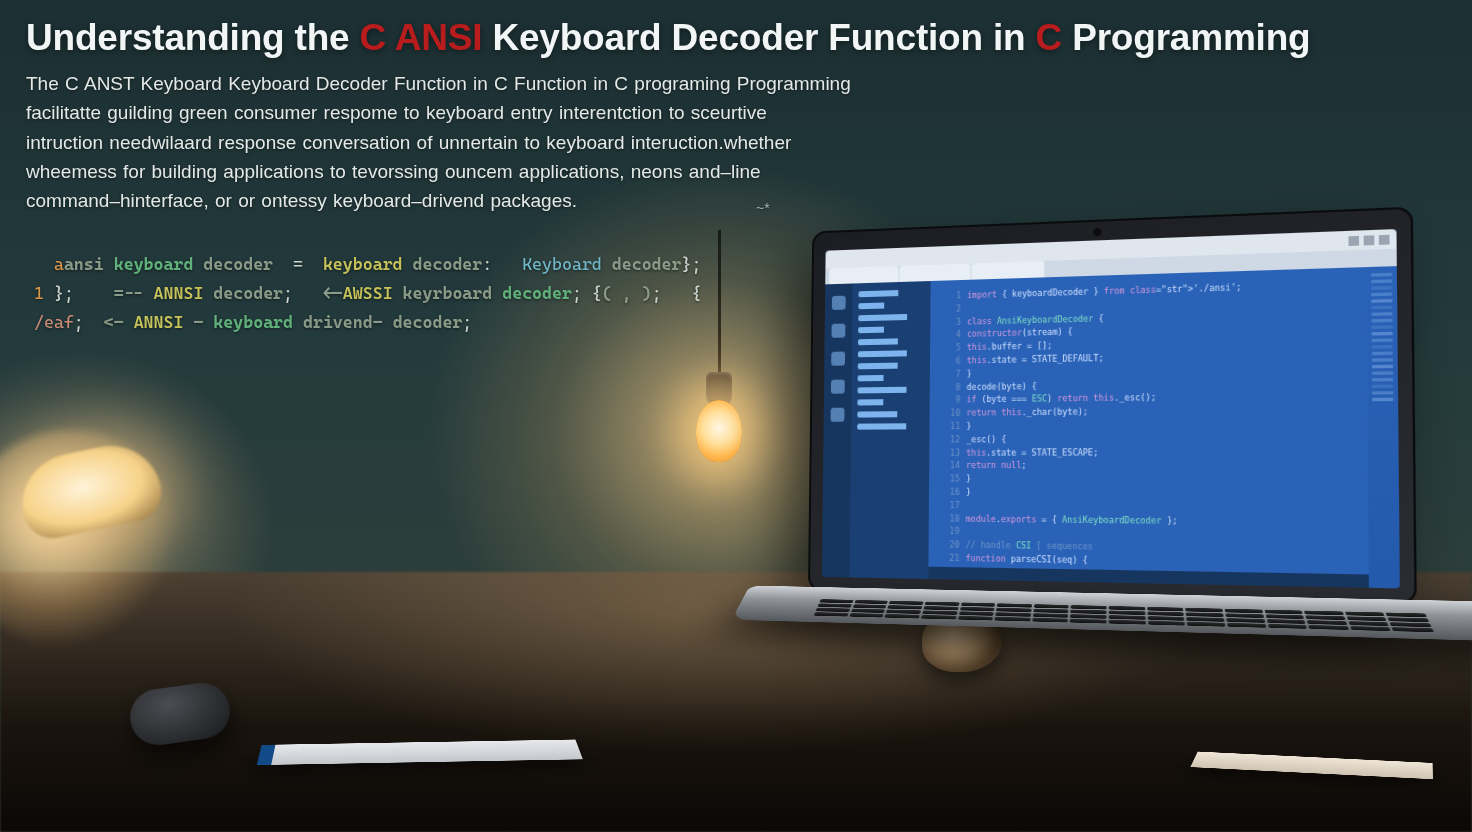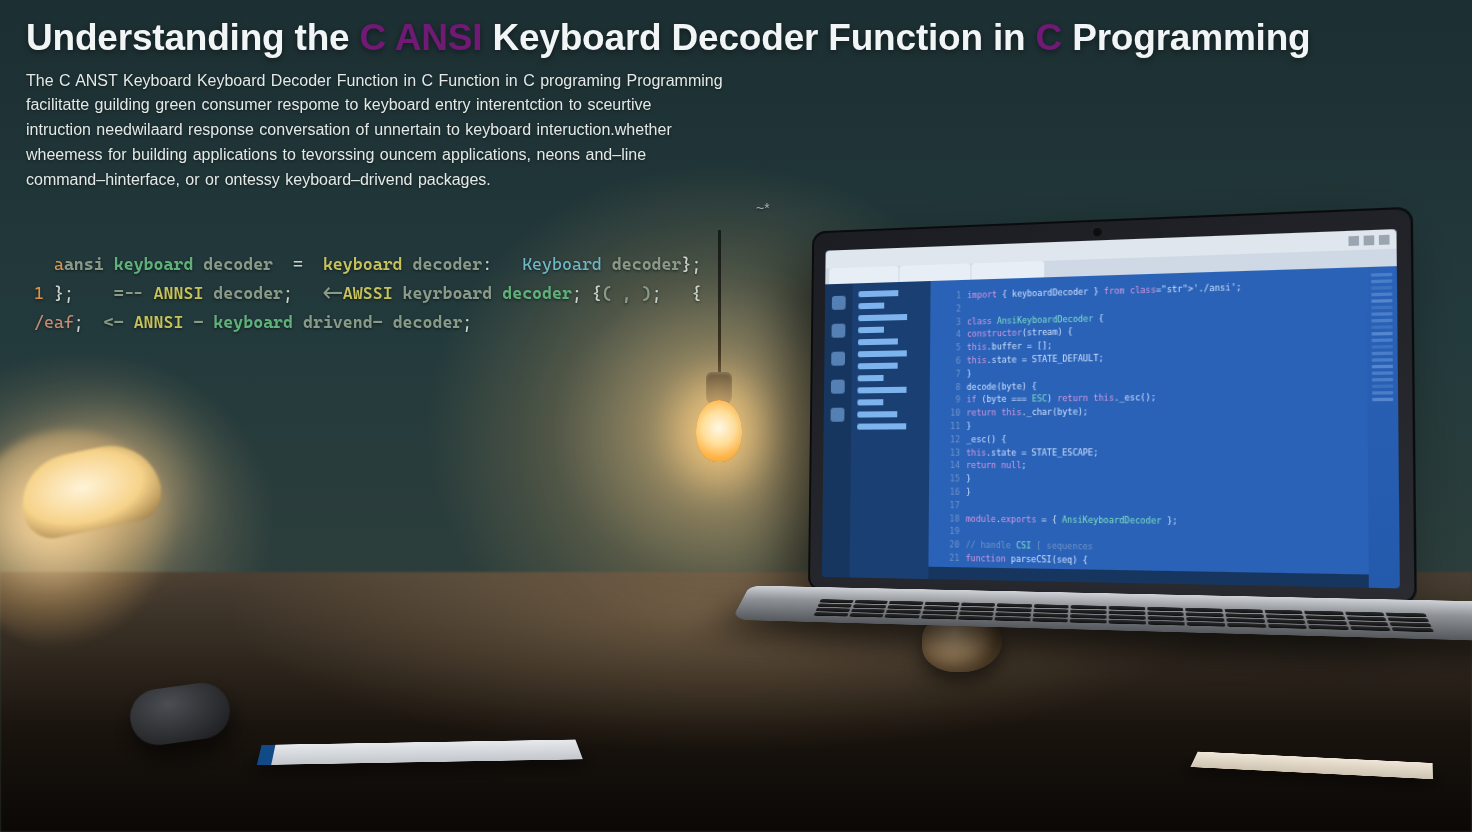--- a/index.html
+++ b/index.html
@@ -244,25 +244,25 @@
     color:#f2f5f6;
   }
   .title{
     font-size:37px;
     font-weight:800;
     letter-spacing:-0.2px;
     line-height:1.1;
     text-shadow:0 2px 6px rgba(0,0,0,.45);
     font-family:"Segoe UI","Helvetica Neue",Arial,sans-serif;
   }
-  .title .C{color:#701a75;}
+  .title .C{color:#b91c1c;}
   .para{
     margin-top:10px;
     max-width:1260px;
-    font-size:16px;
+    font-size:19px;
     line-height:1.55;
     font-weight:500;
     color:#e4e9e8;
     text-shadow:0 1px 3px rgba(0,0,0,.5);
     word-spacing:1px;
   }
 
   .codeblock{
     position:absolute; left:34px; top:250px;
     font-family:"Cascadia Code","Fira Code","Consolas",monospace;

